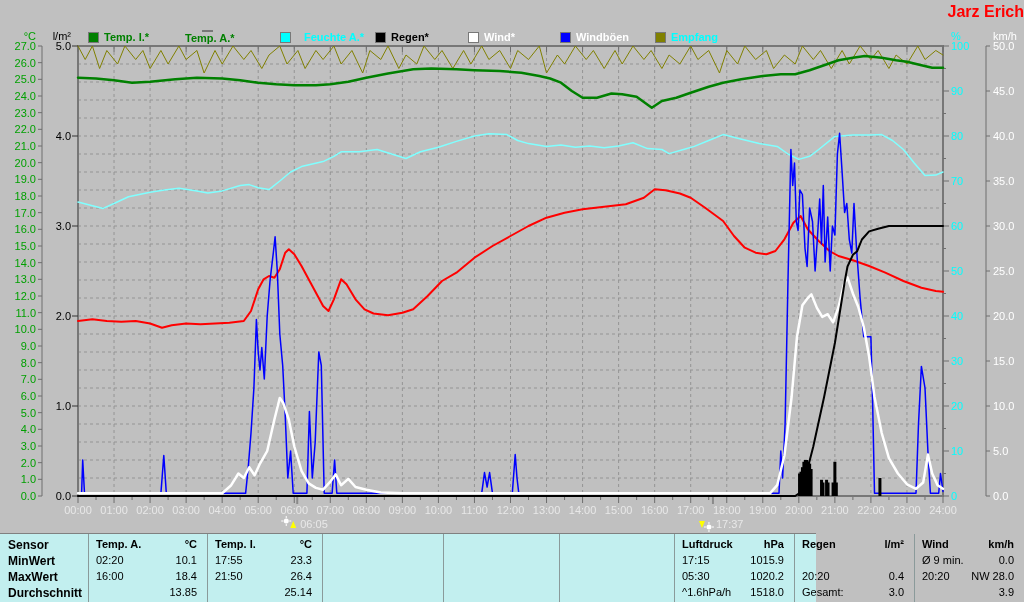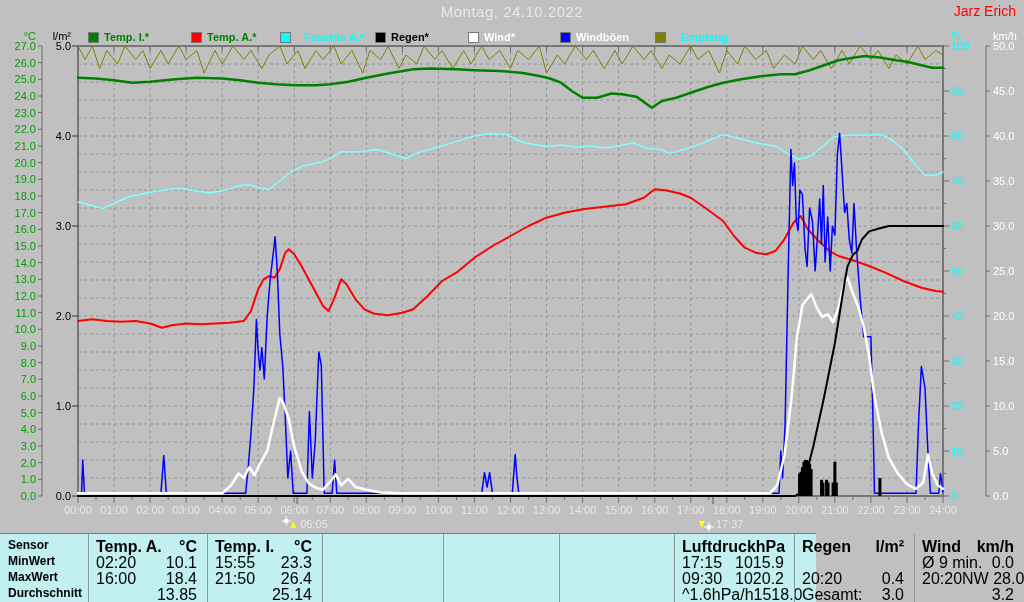--- a/index.html
+++ b/index.html
@@ -1,68 +1,67 @@
 <!DOCTYPE html>
 <html><head>
 <meta charset="utf-8">
 <style>
   html,body{margin:0;padding:0;background:#555;}
   .screen{position:relative;width:1024px;height:602px;background:#c0c0c0;overflow:hidden;
           font-family:"Liberation Sans",sans-serif;-webkit-font-smoothing:none;}
   .titlebar{position:absolute;top:3px;left:0;width:100%;text-align:center;
             font-size:15px;color:#e8e8e8;letter-spacing:0.5px;}
-  .owner{position:absolute;top:3px;right:8px;font-size:14px;font-weight:normal;color:#ff0000;}
+  .owner{position:absolute;top:3px;right:0;font-size:16px;font-weight:bold;color:#ff0000;}
   .legend{position:absolute;top:30px;left:0;width:1024px;height:16px;}
   .legend-item{position:absolute;top:0;height:14px;display:flex;align-items:center;}
   .legend-swatch{width:11px;height:11px;display:inline-block;margin-right:5px;
                  border:1px solid #787878;box-sizing:border-box;}
   .legend-label{font-size:11px;font-weight:bold;white-space:nowrap;}
   #chart-svg{position:absolute;top:0;left:0;}
   .datatable{position:absolute;top:533px;left:0;width:816px;height:69px;
              background:#c2efef;border-top:1px solid #808080;box-sizing:content-box;}
   .tdiv{position:absolute;top:0;width:1px;height:69px;background:#8a9a9a;}
   .trow-label{position:absolute;left:8px;font-size:12px;font-weight:bold;color:#000;white-space:nowrap;}
-  .tcell{position:absolute;display:flex;justify-content:space-between;font-size:16px;color:#000;white-space:nowrap;}
+  .tcell{position:absolute;display:flex;justify-content:space-between;font-size:11px;color:#000;white-space:nowrap;}
   .tcell .t-left{text-align:left;}
   .tcell .t-right{text-align:right;}
   .tcell.hdr{font-weight:bold;}
 </style>
 </head>
 <body>
 
 <div class="screen">
-  <div class="titlebar">Montag, 24.10.2022</div>
   <div class="owner">Jarz Erich</div>
 
   <div class="legend">
       <div class="legend-item" style="left: 88px;">
         <span class="legend-swatch" style="background: rgb(0, 128, 0);"></span>
         <span class="legend-label" style="color: rgb(0, 128, 0);">Temp. I.*</span>
       </div>
-      <div class="legend-item" style="left: 191px;">
+      <div class="legend-item" style="left: 185px; flex-direction: column;">
         <span class="legend-swatch" style="background: rgb(255, 0, 0);"></span>
         <span class="legend-label" style="color: rgb(0, 128, 0);">Temp. A.*</span>
       </div>
       <div class="legend-item" style="left: 280px; gap: 8px;">
         <span class="legend-swatch" style="background: rgb(0, 255, 255);"></span>
         <span class="legend-label" style="color: rgb(0, 255, 255);">Feuchte A.*</span>
       </div>
       <div class="legend-item" style="left: 375px;">
         <span class="legend-swatch" style="background: rgb(0, 0, 0);"></span>
         <span class="legend-label" style="color: rgb(0, 0, 0);">Regen*</span>
       </div>
       <div class="legend-item" style="left: 468px;">
         <span class="legend-swatch" style="background: rgb(255, 255, 255);"></span>
         <span class="legend-label" style="color: rgb(255, 255, 255);">Wind*</span>
       </div>
       <div class="legend-item" style="left: 560px;">
         <span class="legend-swatch" style="background: rgb(0, 0, 255);"></span>
         <span class="legend-label" style="color: rgb(255, 255, 255);">Windböen</span>
       </div>
-      <div class="legend-item" style="left: 655px; gap: 10px;">
+      <div class="legend-item" style="left: 655px;">
         <span class="legend-swatch" style="background: rgb(128, 128, 0);"></span>
         <span class="legend-label" style="color: rgb(0, 255, 255);">Empfang</span>
       </div>
     </div>
 
   <svg id="chart-svg" width="1024" height="533">
       <g>
         <line x1="78" y1="64" x2="943" y2="64" stroke="#949494" stroke-dasharray="3 3"></line>
         <line x1="78" y1="82" x2="943" y2="82" stroke="#949494" stroke-dasharray="3 3"></line>
         <line x1="78" y1="100" x2="943" y2="100" stroke="#949494" stroke-dasharray="3 3"></line>
@@ -444,21 +443,21 @@
       <div class="tcell" style="left: 96px; width: 101px; top: 52px;">
         <span class="t-left"></span>
         <span class="t-right">13.85</span>
       </div>
       <div class="tdiv" style="left: 207px;"></div>
       <div class="tcell hdr" style="left: 215px; width: 97px; top: 4px;">
         <span class="t-left">Temp. I.</span>
         <span class="t-right">°C</span>
       </div>
       <div class="tcell" style="left: 215px; width: 97px; top: 20px;">
-        <span class="t-left">15:55</span>
+        <span class="t-left">17:55</span>
         <span class="t-right">23.3</span>
       </div>
       <div class="tcell" style="left: 215px; width: 97px; top: 36px;">
         <span class="t-left">21:50</span>
         <span class="t-right">26.4</span>
       </div>
       <div class="tcell" style="left: 215px; width: 97px; top: 52px;">
         <span class="t-left"></span>
         <span class="t-right">25.14</span>
       </div>
@@ -516,21 +515,21 @@
       <div class="tdiv" style="left: 674px;"></div>
       <div class="tcell hdr" style="left: 682px; width: 102px; top: 4px;">
         <span class="t-left">Luftdruck</span>
         <span class="t-right">hPa</span>
       </div>
       <div class="tcell" style="left: 682px; width: 102px; top: 20px;">
         <span class="t-left">17:15</span>
         <span class="t-right">1015.9</span>
       </div>
       <div class="tcell" style="left: 682px; width: 102px; top: 36px;">
-        <span class="t-left">09:30</span>
+        <span class="t-left">05:30</span>
         <span class="t-right">1020.2</span>
       </div>
       <div class="tcell" style="left: 682px; width: 102px; top: 52px;">
         <span class="t-left">^1.6hPa/h</span>
         <span class="t-right">1518.0</span>
       </div>
       <div class="tdiv" style="left: 794px;"></div>
       <div class="tcell hdr" style="left: 802px; width: 102px; top: 4px;">
         <span class="t-left">Regen</span>
         <span class="t-right">l/m²</span>
@@ -555,16 +554,16 @@
       <div class="tcell" style="left: 922px; width: 92px; top: 20px;">
         <span class="t-left">Ø 9 min.</span>
         <span class="t-right">0.0</span>
       </div>
       <div class="tcell" style="left: 922px; width: 92px; top: 36px;">
         <span class="t-left">20:20</span>
         <span class="t-right">NW 28.0</span>
       </div>
       <div class="tcell" style="left: 922px; width: 92px; top: 52px;">
         <span class="t-left"></span>
-        <span class="t-right">3.2</span>
+        <span class="t-right">3.9</span>
       </div>
     </div>
 </div>
 
 </body></html>

